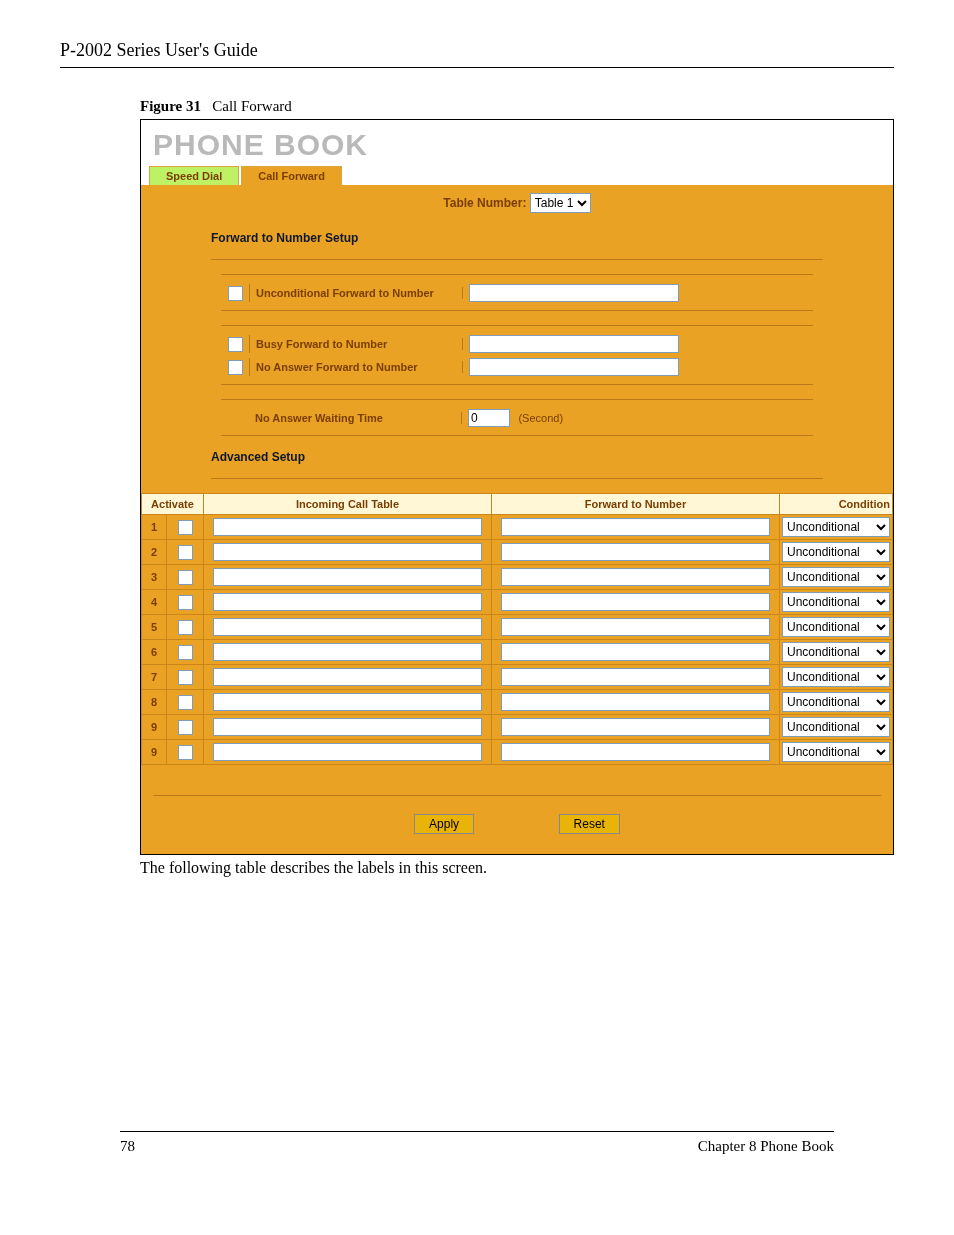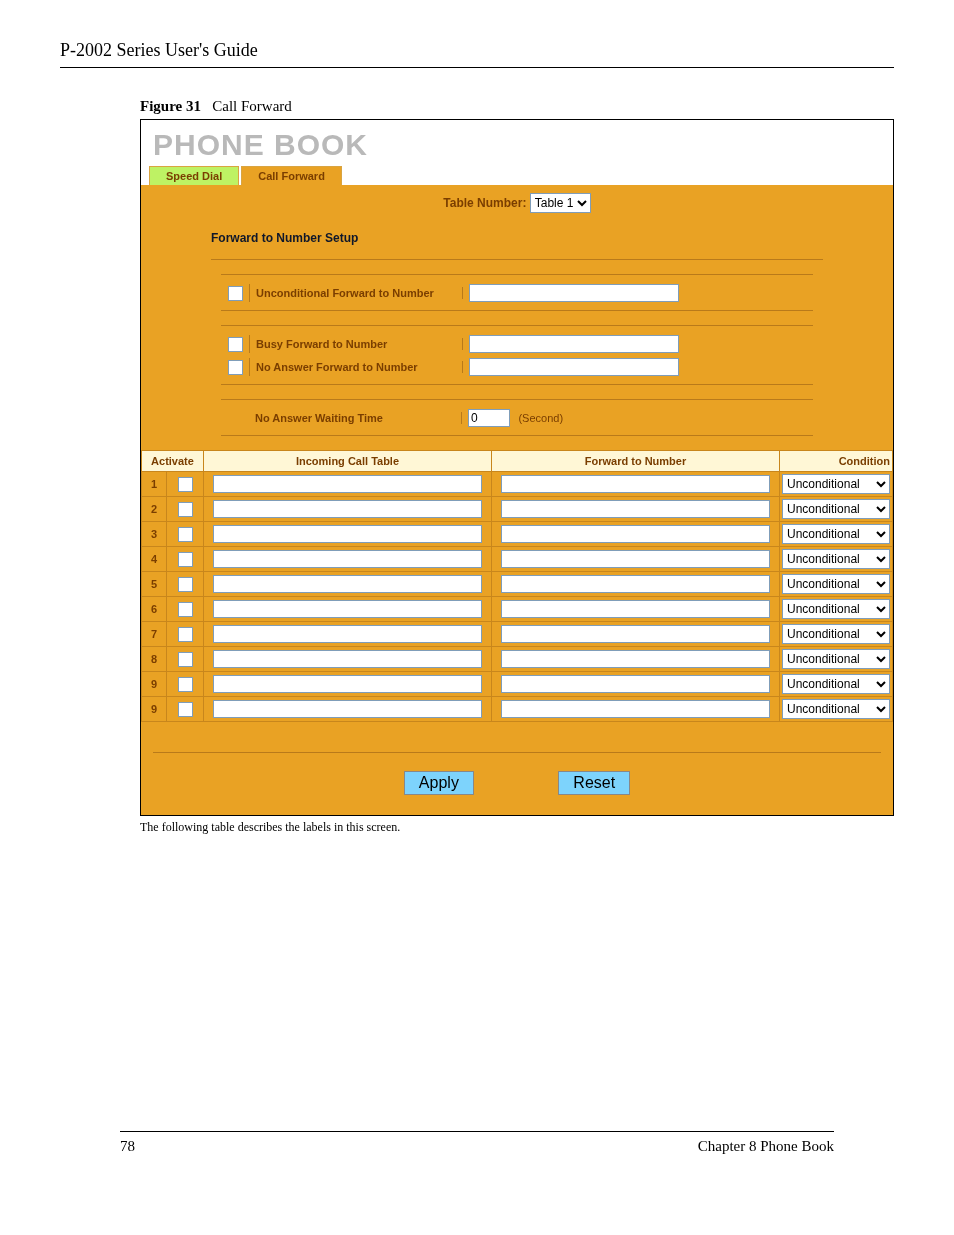--- a/index.html
+++ b/index.html
@@ -162,29 +162,29 @@
   .col-cond { width: 108px; text-align: right; }
   .btn-row {
     text-align: center;
     margin-top: 30px;
     border-top: 1px solid #b97a1a;
     margin-left: 12px; margin-right: 12px;
     padding-top: 18px;
   }
   .win-btn {
     font-family: Arial, sans-serif;
-    font-size: 16px;
+    font-size: 12px;
     padding: 2px 14px;
-    background: #7dd3fc;
+    background: #eab308;
     border: 1px solid #888;
     margin: 0 40px;
     cursor: pointer;
   }
   .post-text {
-    font-size: 12px;
+    font-size: 16px;
     margin-left: 80px;
     margin-top: 4px;
   }
   .doc-footer {
     position: absolute;
     border-top: 1px solid #000;
     display: flex;
     justify-content: space-between;
     font-size: 15px;
     padding-top: 6px;
@@ -249,20 +249,21 @@
       <div class="fwd-row">
         <div class="chk-cell" style="border-right:none;"></div>
         <div class="lbl-cell" style="border-right:1px solid #b97a1a;">No Answer Waiting Time</div>
         <div class="inp-cell">
           <input class="win-input win-input-sm" value="0" style="">
           <span class="second-label">(Second)</span>
         </div>
       </div>
     </div>
 
+    <div class="section-header">Advanced Setup</div>
 
     <table class="grid">
       <thead>
         <tr>
           <th colspan="2">Activate</th>
           <th>Incoming Call Table</th>
           <th>Forward to Number</th>
           <th class="col-cond">Condition</th>
         </tr>
       </thead>

